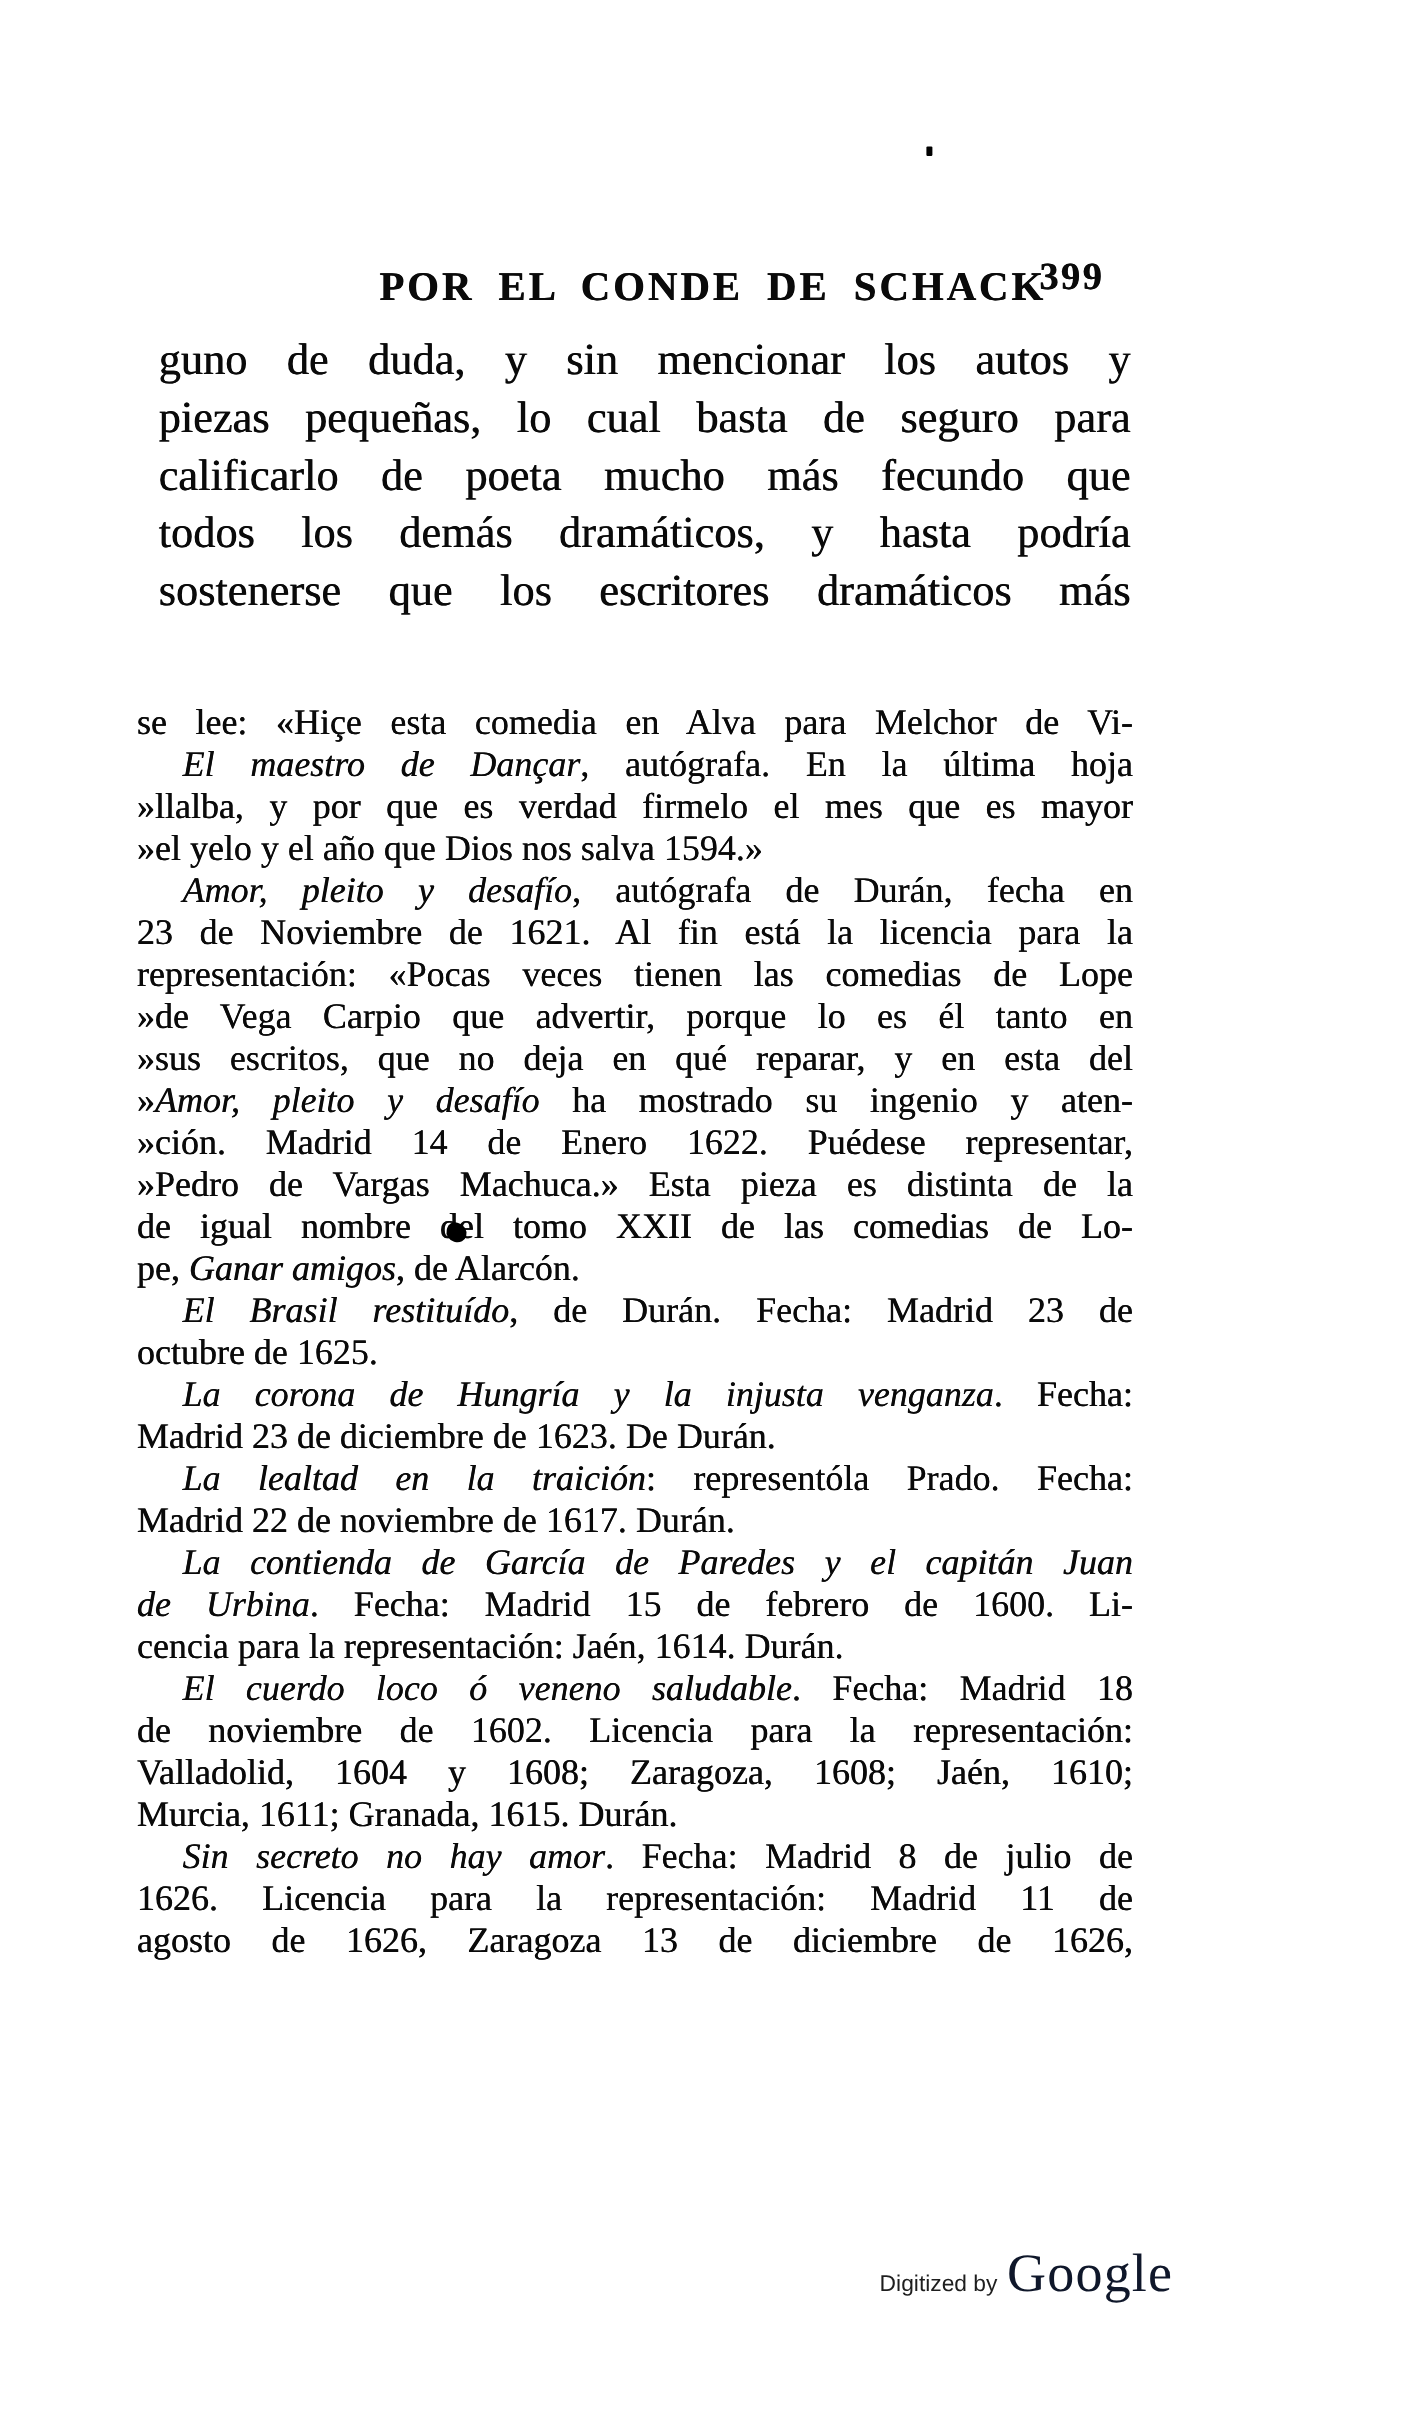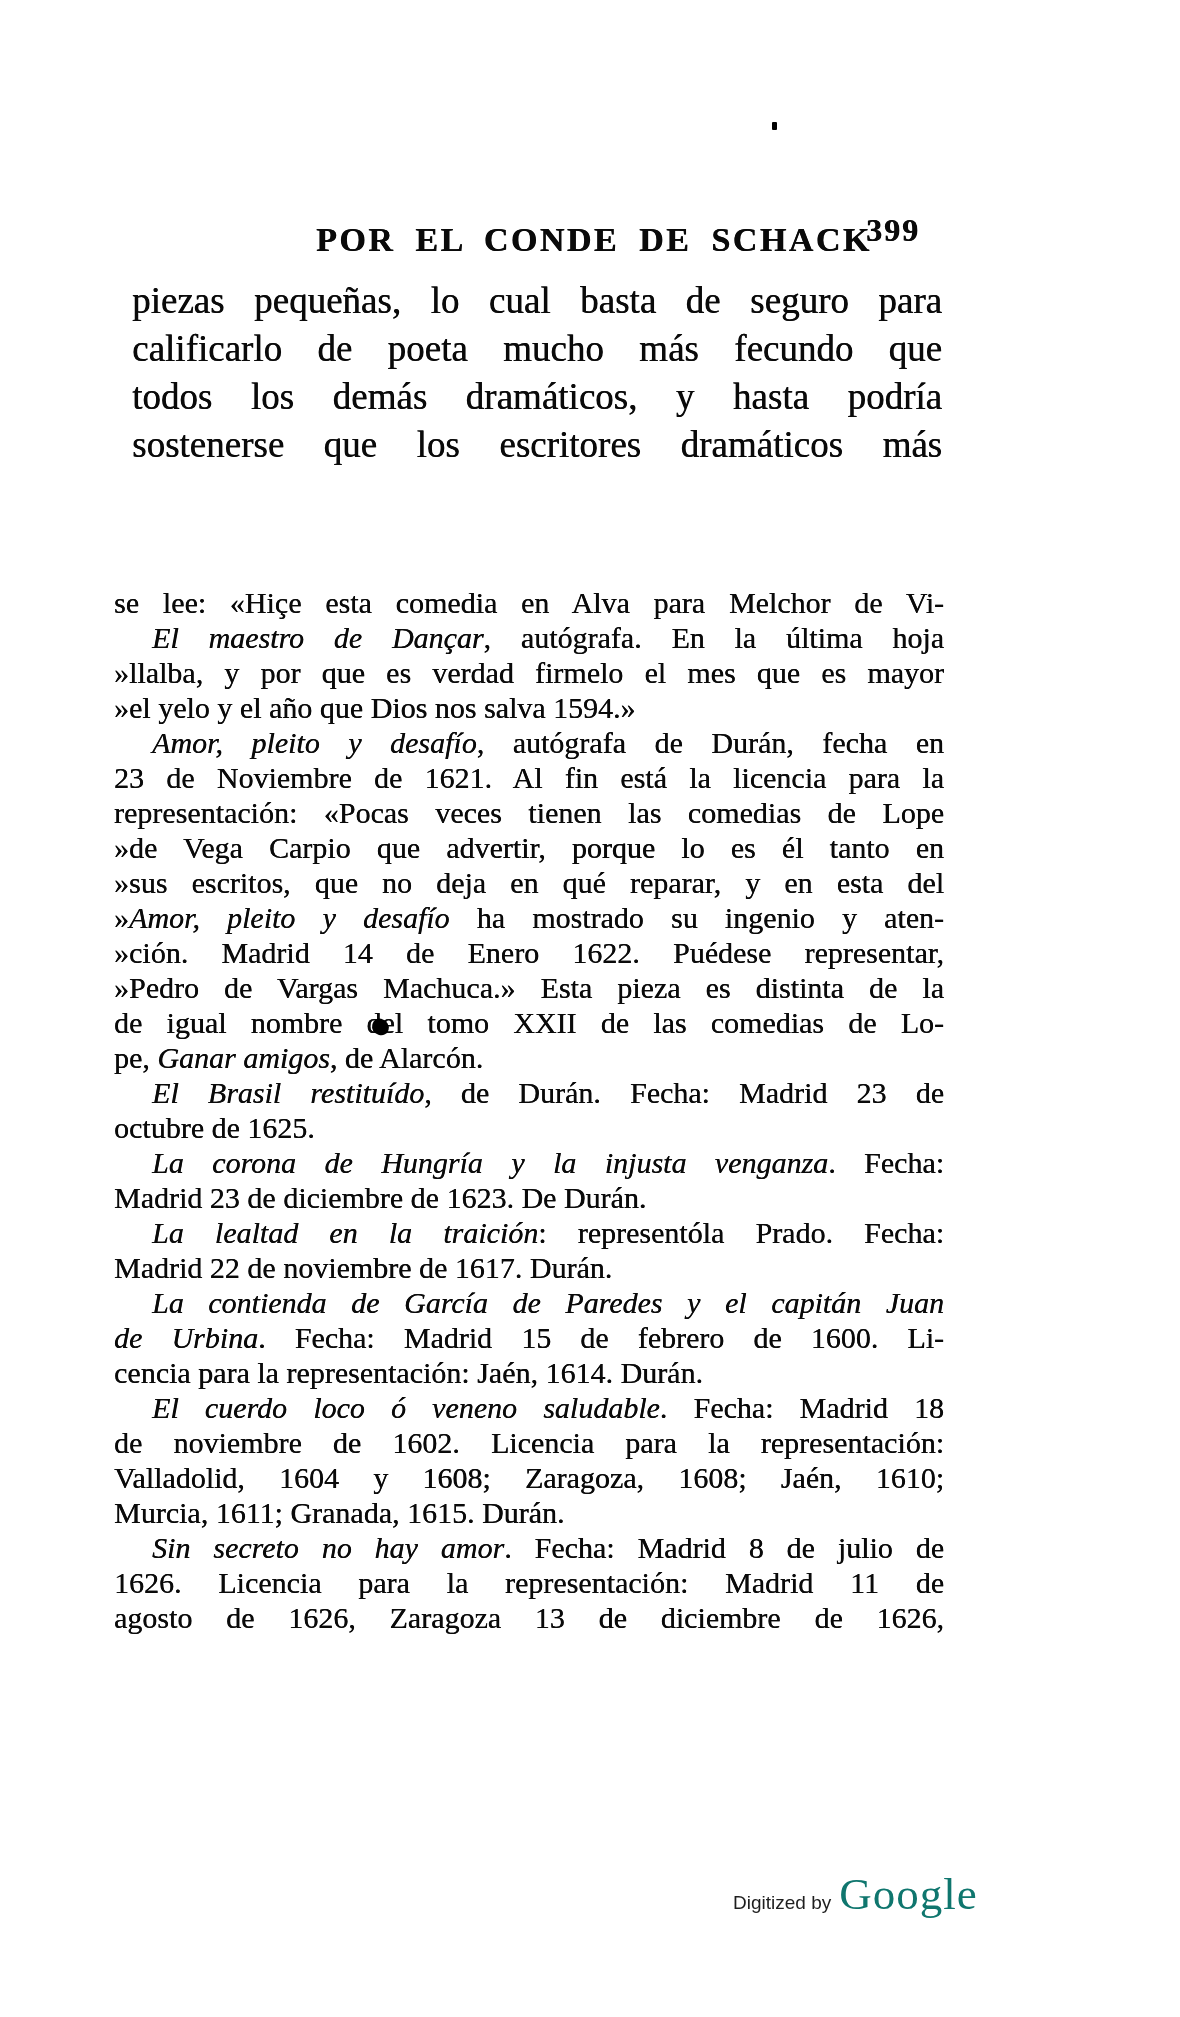--- a/index.html
+++ b/index.html
@@ -68,21 +68,21 @@
   .wm-prefix{
     font-family:"Liberation Sans",sans-serif;
     font-size:19px;
     color:#1e1e1e;
   }
   .wm-brand{
     font-family:"Liberation Serif",serif;
     font-size:45px;
     letter-spacing:1px;
     margin-left:8px;
-    color:#0f766e;
+    color:#0f172a;
   }
   
   .speck-dot{
     position:absolute;
     left:772px;
     top:122px;
     width:5px;
     height:8px;
     background:#000;
     border-radius:1px;
@@ -101,20 +101,21 @@
 </head>
 <body>
 
 <div class="page">
 
   <div class="header-title">POR EL CONDE DE SCHACK</div>
 
   <div class="page-number">399</div>
 
   <div class="main-block">
+      <div class="tline just"><span>guno de duda, y sin mencionar los autos y</span></div>
       <div class="tline just"><span>piezas pequeñas, lo cual basta de seguro para</span></div>
       <div class="tline just"><span>calificarlo de poeta mucho más fecundo que</span></div>
       <div class="tline just"><span>todos los demás dramáticos, y hasta podría</span></div>
       <div class="tline just"><span>sostenerse que los escritores dramáticos más</span></div>
     </div>
 
   <div class="footnote-block">
       <div class="tline just"><span>se lee: «Hiçe esta comedia en Alva para Melchor de Vi-</span></div>
       <div class="tline indent just"><span class="it">El maestro de Dançar</span><span>, autógrafa. En la última hoja</span></div>
       <div class="tline just"><span>»llalba, y por que es verdad firmelo el mes que es mayor</span></div>

